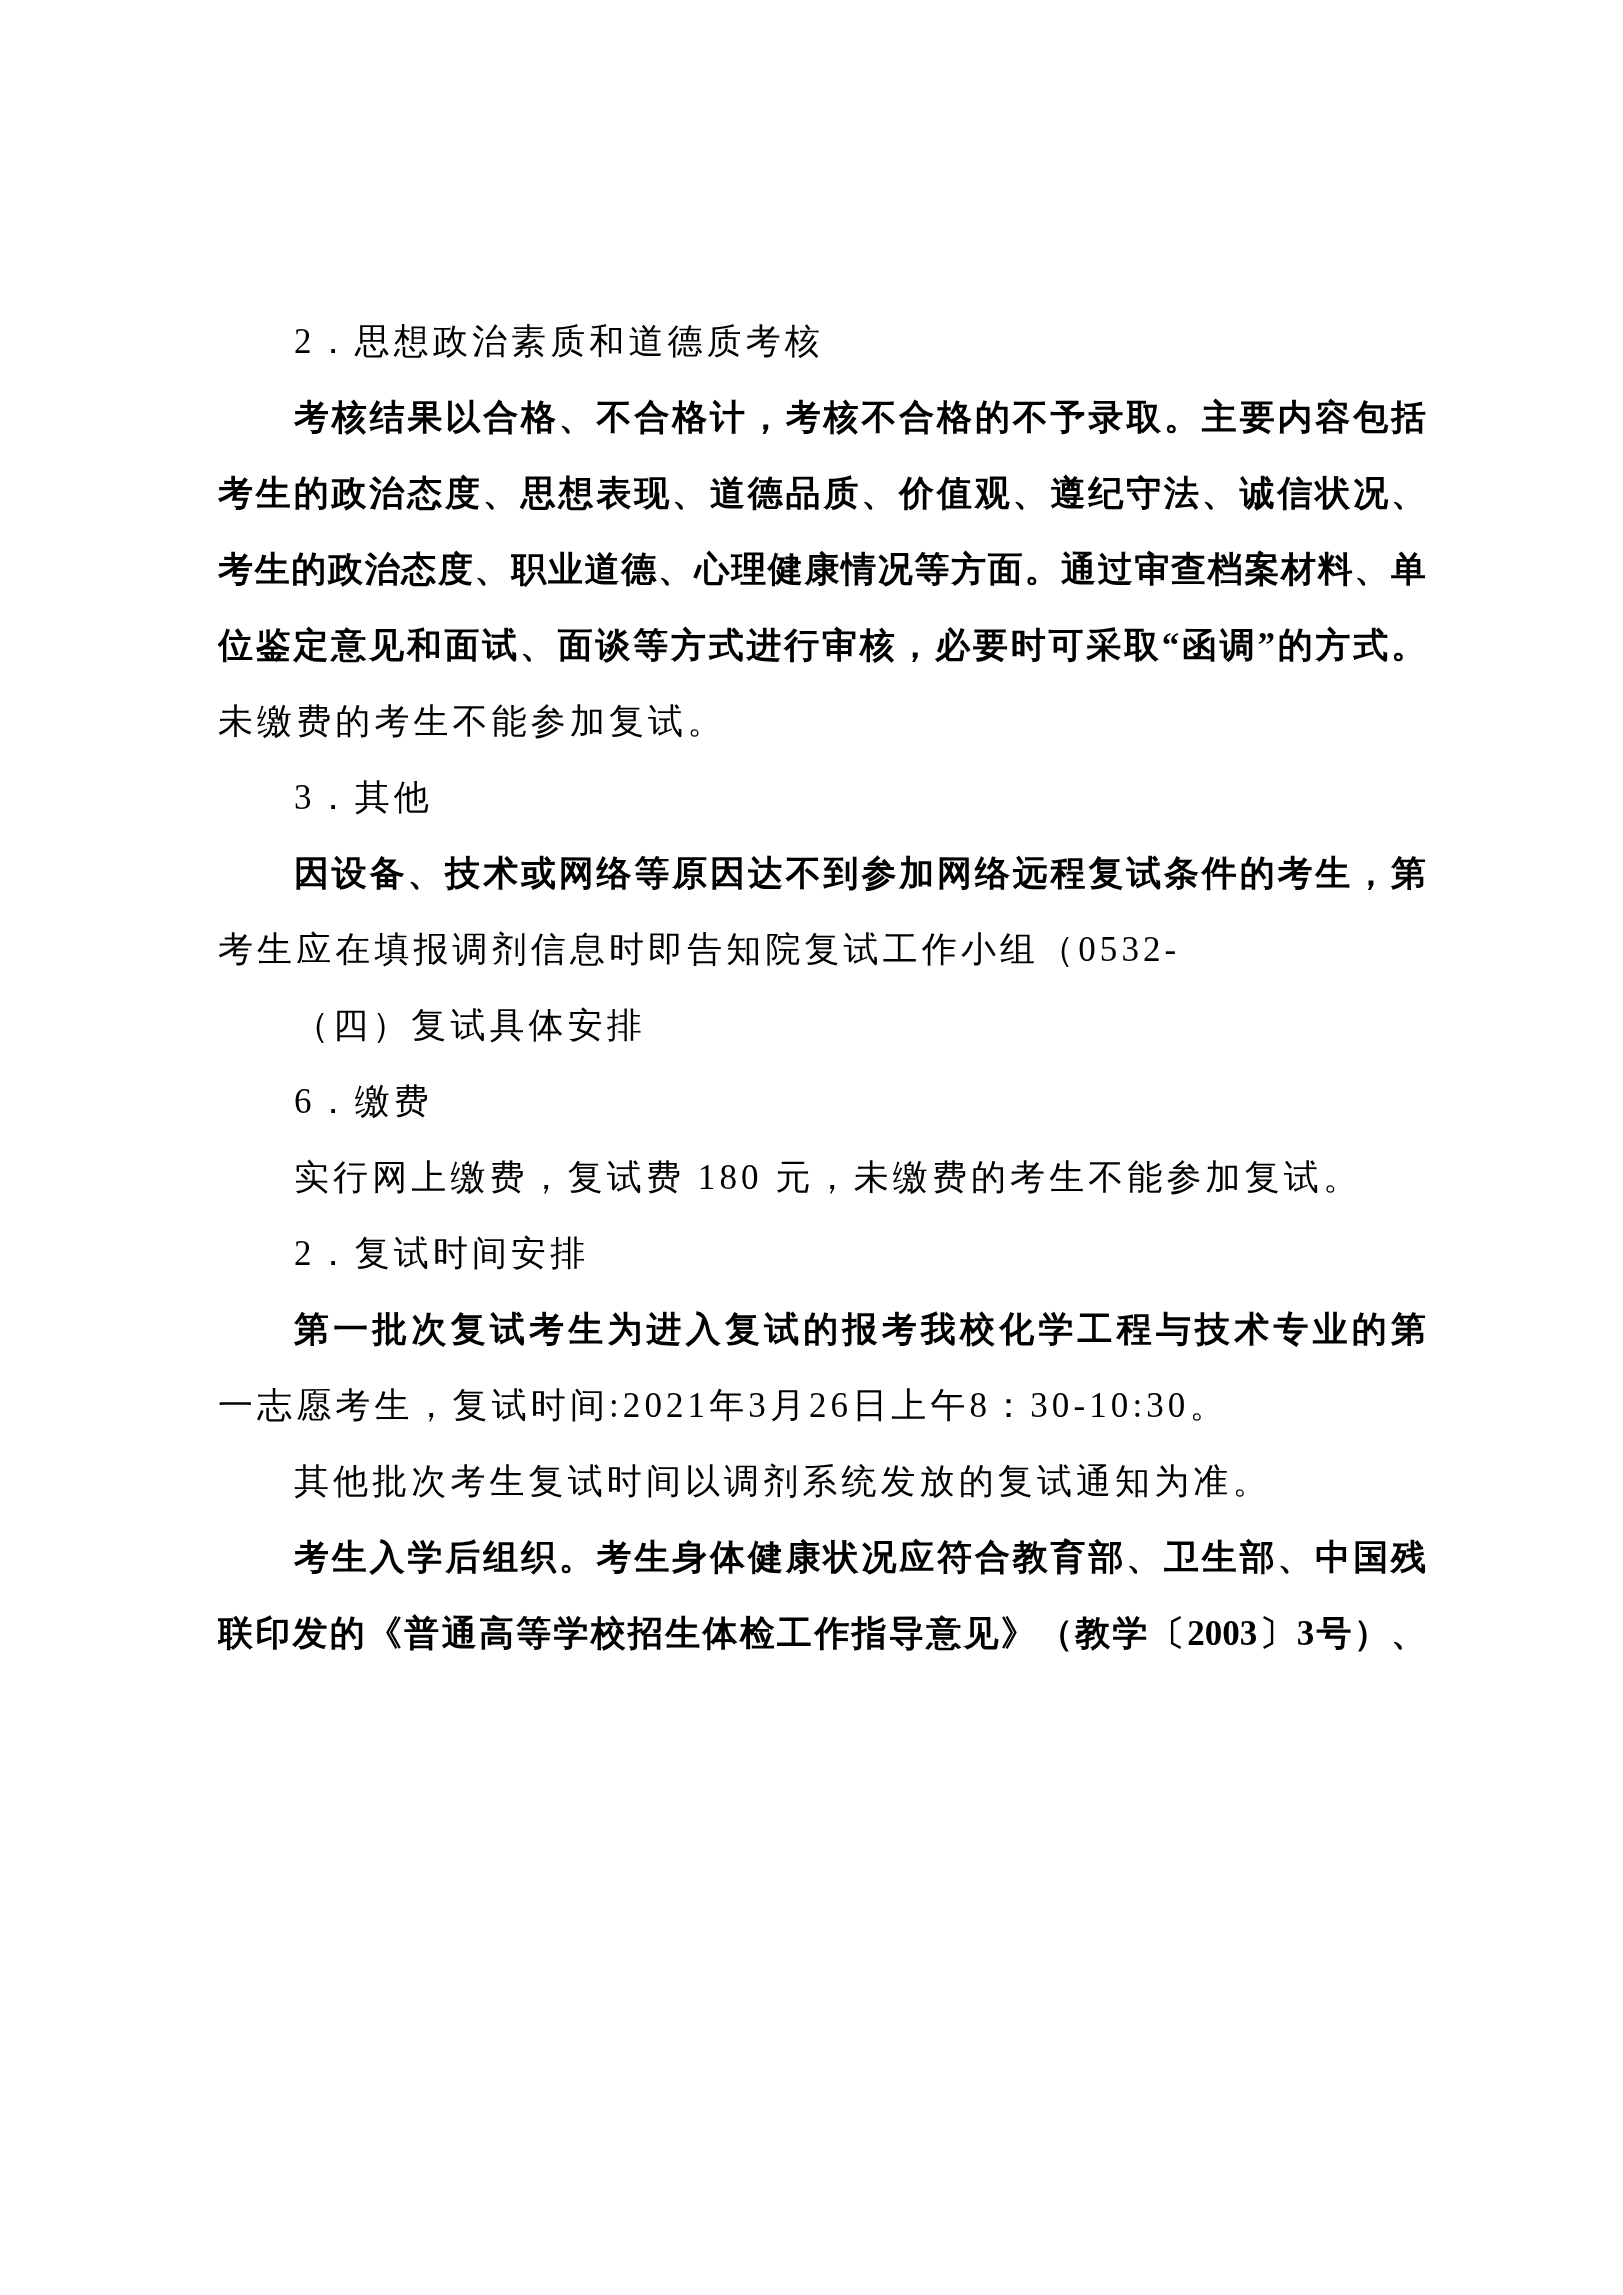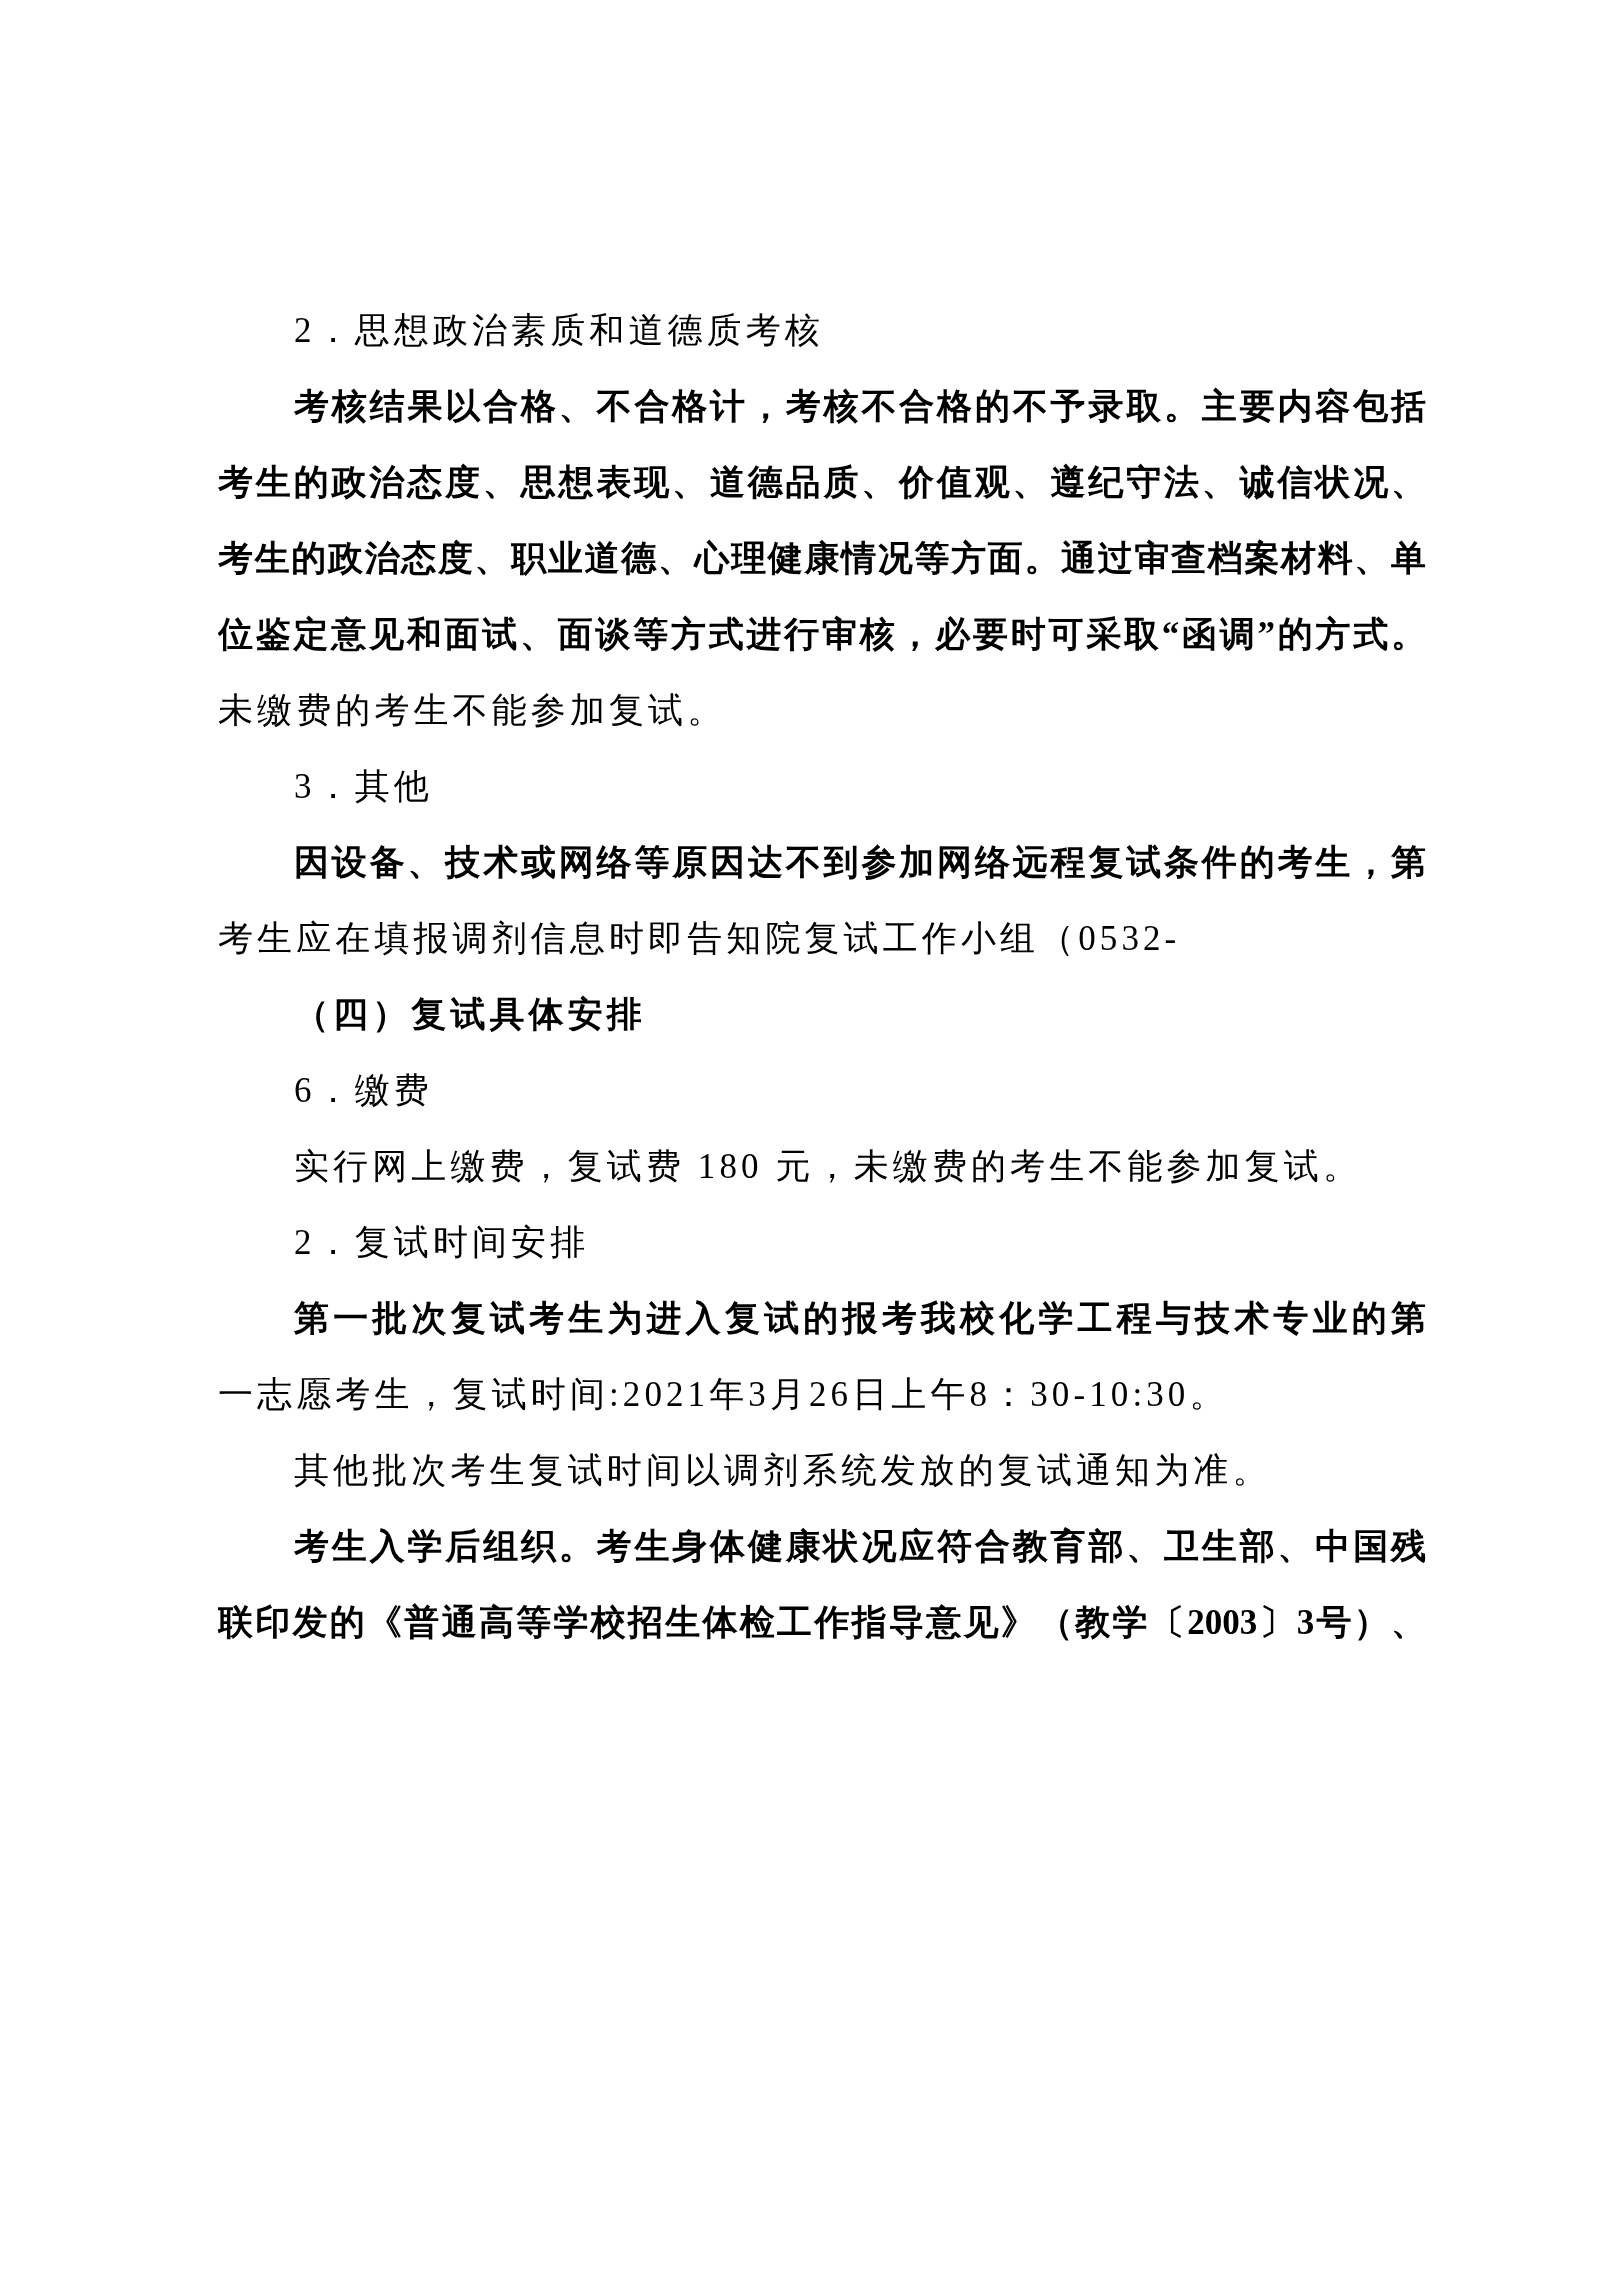--- a/index.html
+++ b/index.html
@@ -12,21 +12,21 @@
     width: 1623px;
     height: 2295px;
     background: #ffffff;
     overflow: hidden;
     font-family: "Liberation Serif", "DejaVu Serif", serif;
     color: #000000;
   }
   .text-block {
     position: absolute;
     left: 218px;
-    top: 293px;
+    top: 304px;
     width: 1208px;
   }
   .line {
     height: 76px;
     line-height: 76px;
     font-size: 35px;
     overflow: hidden;
     white-space: normal;
   }
   .line:not(.justify) {
@@ -34,21 +34,21 @@
   }
   .line.indent {
     text-indent: 76px;
   }
   .line.justify {
     text-align: justify;
     text-align-last: justify;
     font-weight: bold;
   }
   .line.bold {
-    font-weight: bold;
+    font-weight: normal;
   }
 </style>
 </head>
 <body>
 
 <div class="page">
   <div class="text-block" id="textBlock">
       <div class="line indent">2．思想政治素质和道德质考核</div>
       <div class="line indent justify">考核结果以合格、不合格计，考核不合格的不予录取。主要内容包括</div>
       <div class="line justify">考生的政治态度、思想表现、道德品质、价值观、遵纪守法、诚信状况、</div>

